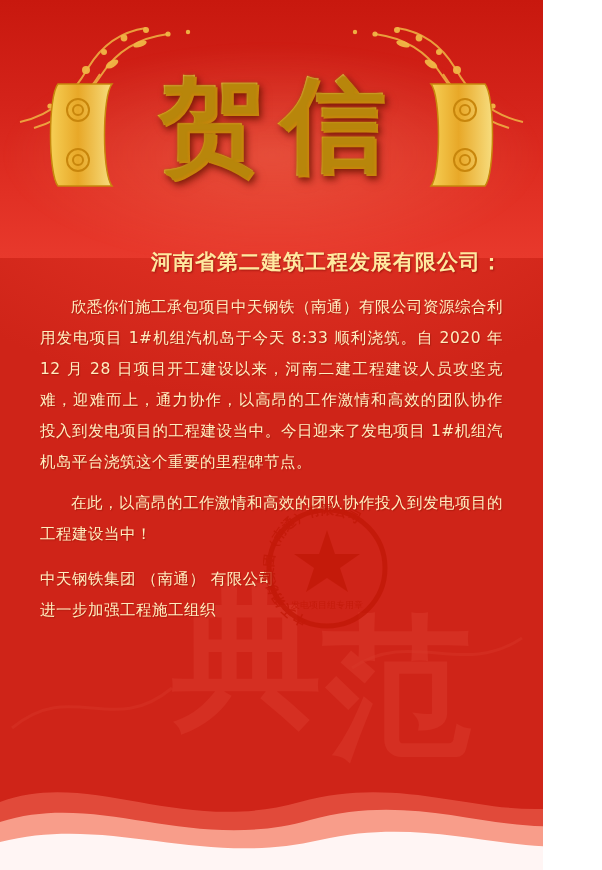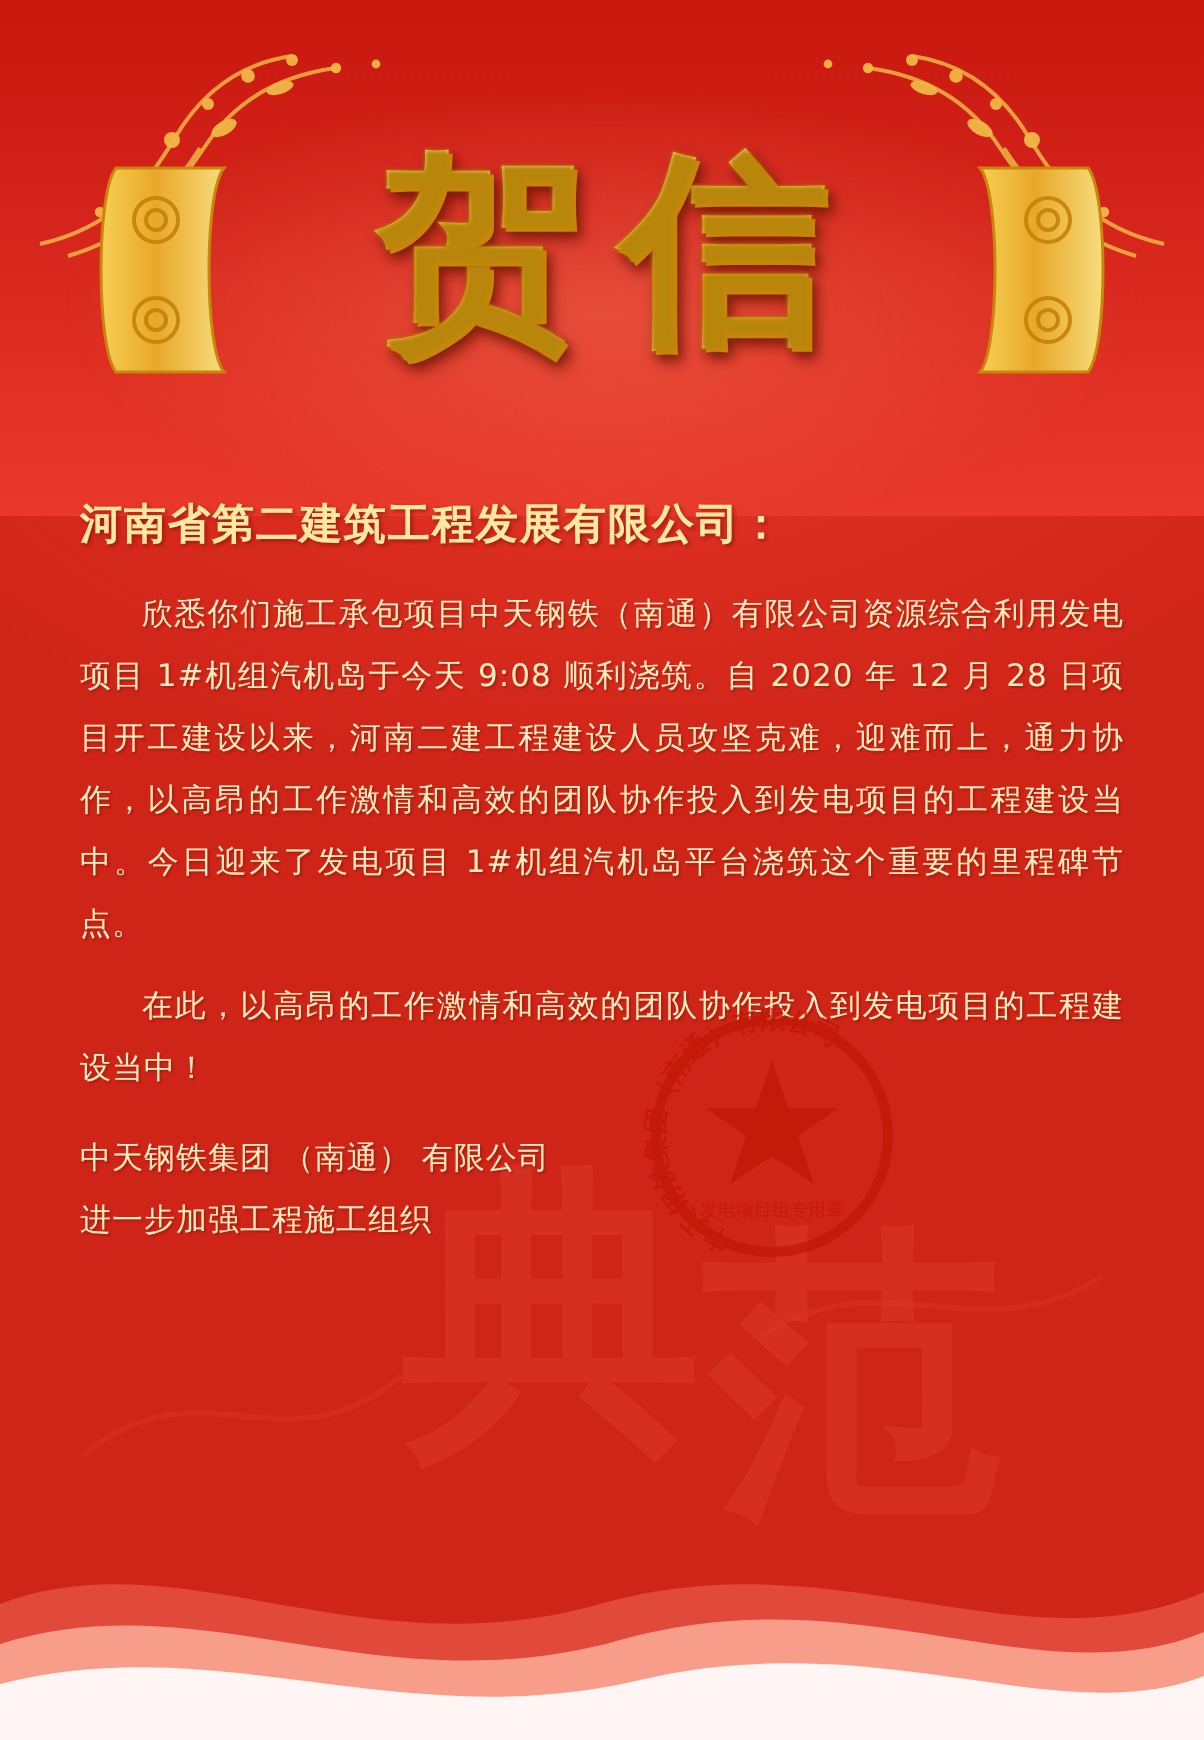--- a/index.html
+++ b/index.html
@@ -5,21 +5,21 @@
   html, body {
     margin: 0;
     padding: 0;
     background: #ffffff;
   }
   body {
     font-family: "DejaVu Sans", "Liberation Sans", sans-serif;
   }
   .page {
     position: relative;
-    width: 602px;
+    width: 543px;
     height: 870px;
     overflow: hidden;
     background: #15803d;
   }
 
   
   .bg-base {
     position: absolute;
     inset: 0;
     background:
@@ -117,20 +117,21 @@
     color: #f5e7b2;
     font-family: "DejaVu Sans", "Liberation Sans", sans-serif;
   }
   .addressee {
     font-size: 21px;
     font-weight: 700;
     color: #ffe9a0;
     letter-spacing: 1px;
     margin-bottom: 16px;
     text-shadow: 1px 1px 2px rgba(120,10,0,0.6);
+    text-align: right;
   }
   .para {
     font-size: 15.5px;
     line-height: 2.0;
     text-indent: 2em;
     color: #ffeec0;
     letter-spacing: 0.5px;
     margin: 0 0 10px 0;
     text-shadow: 1px 1px 1px rgba(130,20,0,0.45);
     text-align: justify;
@@ -239,21 +240,21 @@
       <text x="330" y="260">范</text>
     </g>
     <g fill="none" stroke="#ff8a74" stroke-width="3" opacity="0.35">
       <path d="M20 250 C 80 200, 120 260, 180 210"></path>
       <path d="M360 190 C 420 150, 470 200, 530 160"></path>
     </g>
   </svg>
 
   <div class="letter">
     <div class="addressee">河南省第二建筑工程发展有限公司：</div>
-    <p class="para">欣悉你们施工承包项目中天钢铁（南通）有限公司资源综合利用发电项目 1#机组汽机岛于今天 9:08 顺利浇筑。自 2020 年 12 月 28 日项目开工建设以来，河南二建工程建设人员攻坚克难，迎难而上，通力协作，以高昂的工作激情和高效的团队协作投入到发电项目的工程建设当中。今日迎来了发电项目 1#机组汽机岛平台浇筑这个重要的里程碑节点。</p>
+    <p class="para">欣悉你们施工承包项目中天钢铁（南通）有限公司资源综合利用发电项目 1#机组汽机岛于今天 8:33 顺利浇筑。自 2020 年 12 月 28 日项目开工建设以来，河南二建工程建设人员攻坚克难，迎难而上，通力协作，以高昂的工作激情和高效的团队协作投入到发电项目的工程建设当中。今日迎来了发电项目 1#机组汽机岛平台浇筑这个重要的里程碑节点。</p>
     <p class="para">在此，以高昂的工作激情和高效的团队协作投入到发电项目的工程建设当中！</p>
 
     <div class="sig-block">
       <div class="signature">
         <div class="sig-line">中天钢铁集团 （南通） 有限公司</div>
         <div class="sig-line">进一步加强工程施工组织</div>
       </div>
       <svg class="seal" viewBox="0 0 128 128">
         <circle cx="64" cy="64" r="58" fill="none" stroke="#c21807" stroke-width="5"></circle>
         <path d="M64 26 L72 50 L97 50 L77 64 L85 88 L64 74 L43 88 L51 64 L31 50 L56 50 Z" fill="#c21807"></path>

